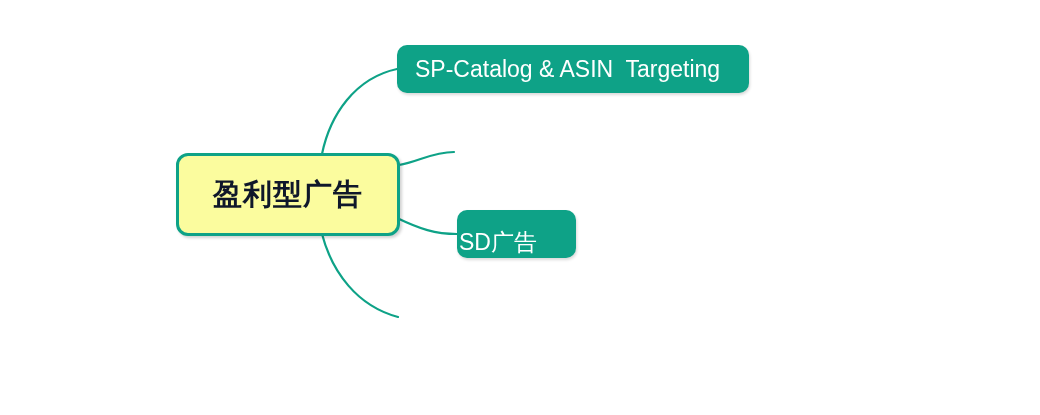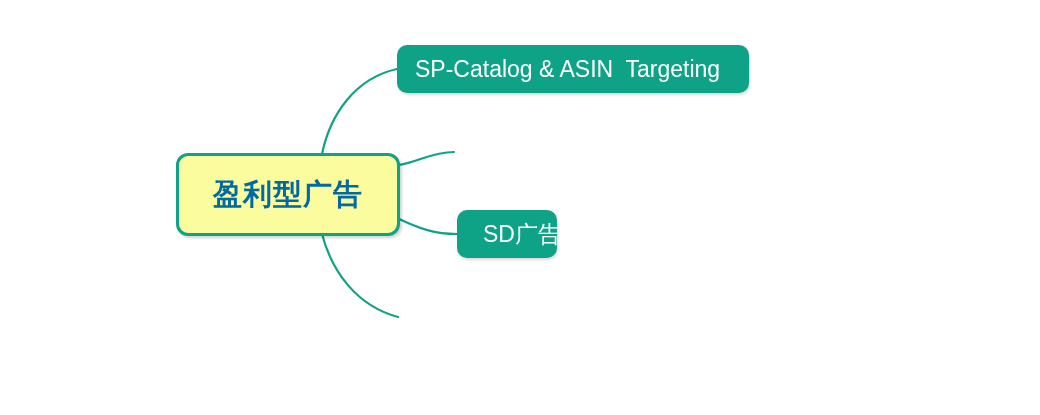--- a/index.html
+++ b/index.html
@@ -40,44 +40,44 @@
     border-radius: 12px;
     display: flex;
     align-items: center;
     justify-content: center;
     box-shadow: 2px 2px 3px rgba(0,0,0,0.18);
     cursor: pointer;
   }
   .root-label {
     font-size: 29px;
     font-weight: bold;
-    color: #0369a1;
+    color: #0f172a;
     letter-spacing: 1px;
     white-space: pre;
   }
   .child-node {
     position: absolute;
     box-sizing: border-box;
     height: 48px;
     background: #0EA287;
     border-radius: 10px;
     display: flex;
     align-items: center;
-    padding: 0 26px;
+    padding: 0 2px;
     box-shadow: 1px 2px 3px rgba(0,0,0,0.15);
     cursor: pointer;
   }
   .child-label {
     font-size: 23px;
     color: #FFFFFF;
     white-space: pre;
   }
   .c1 { left: 397px; top: 45px;  width: 352px; padding-left: 18px; }
   .c2 { left: 454px; top: 128px; width: 74px;  }
-  .c3 { left: 457px; top: 210px; width: 100px; }
+  .c3 { left: 457px; top: 210px; width: 119px; align-items: flex-end; }
   .c4 { left: 398px; top: 294px; width: 210px; height: 49px; padding-left: 14px; }
 </style>
 </head>
 <body>
 
 <div class="canvas">
 
   <svg class="links" viewBox="0 0 1040 415" xmlns="http://www.w3.org/2000/svg">
     <path d="M 322 154 C 330 115, 355 78, 397 69"></path>
     <path d="M 399 165 C 418 162, 432 152, 454 152"></path>

